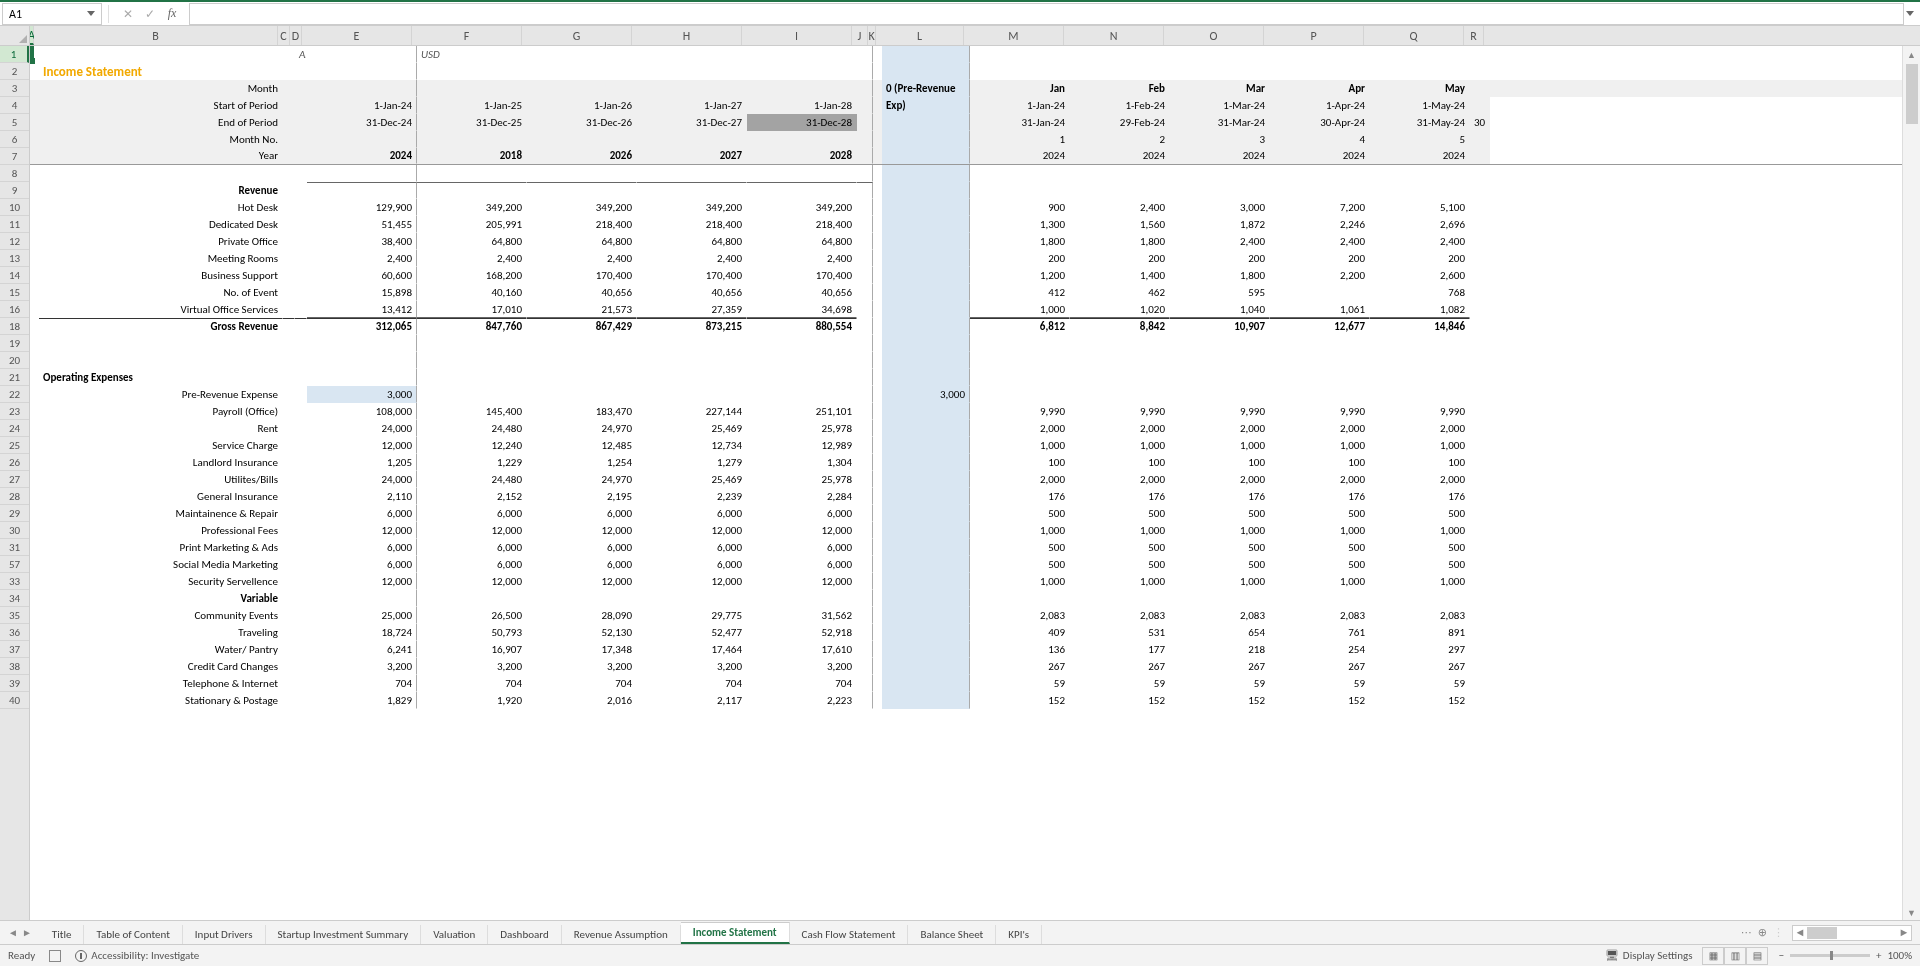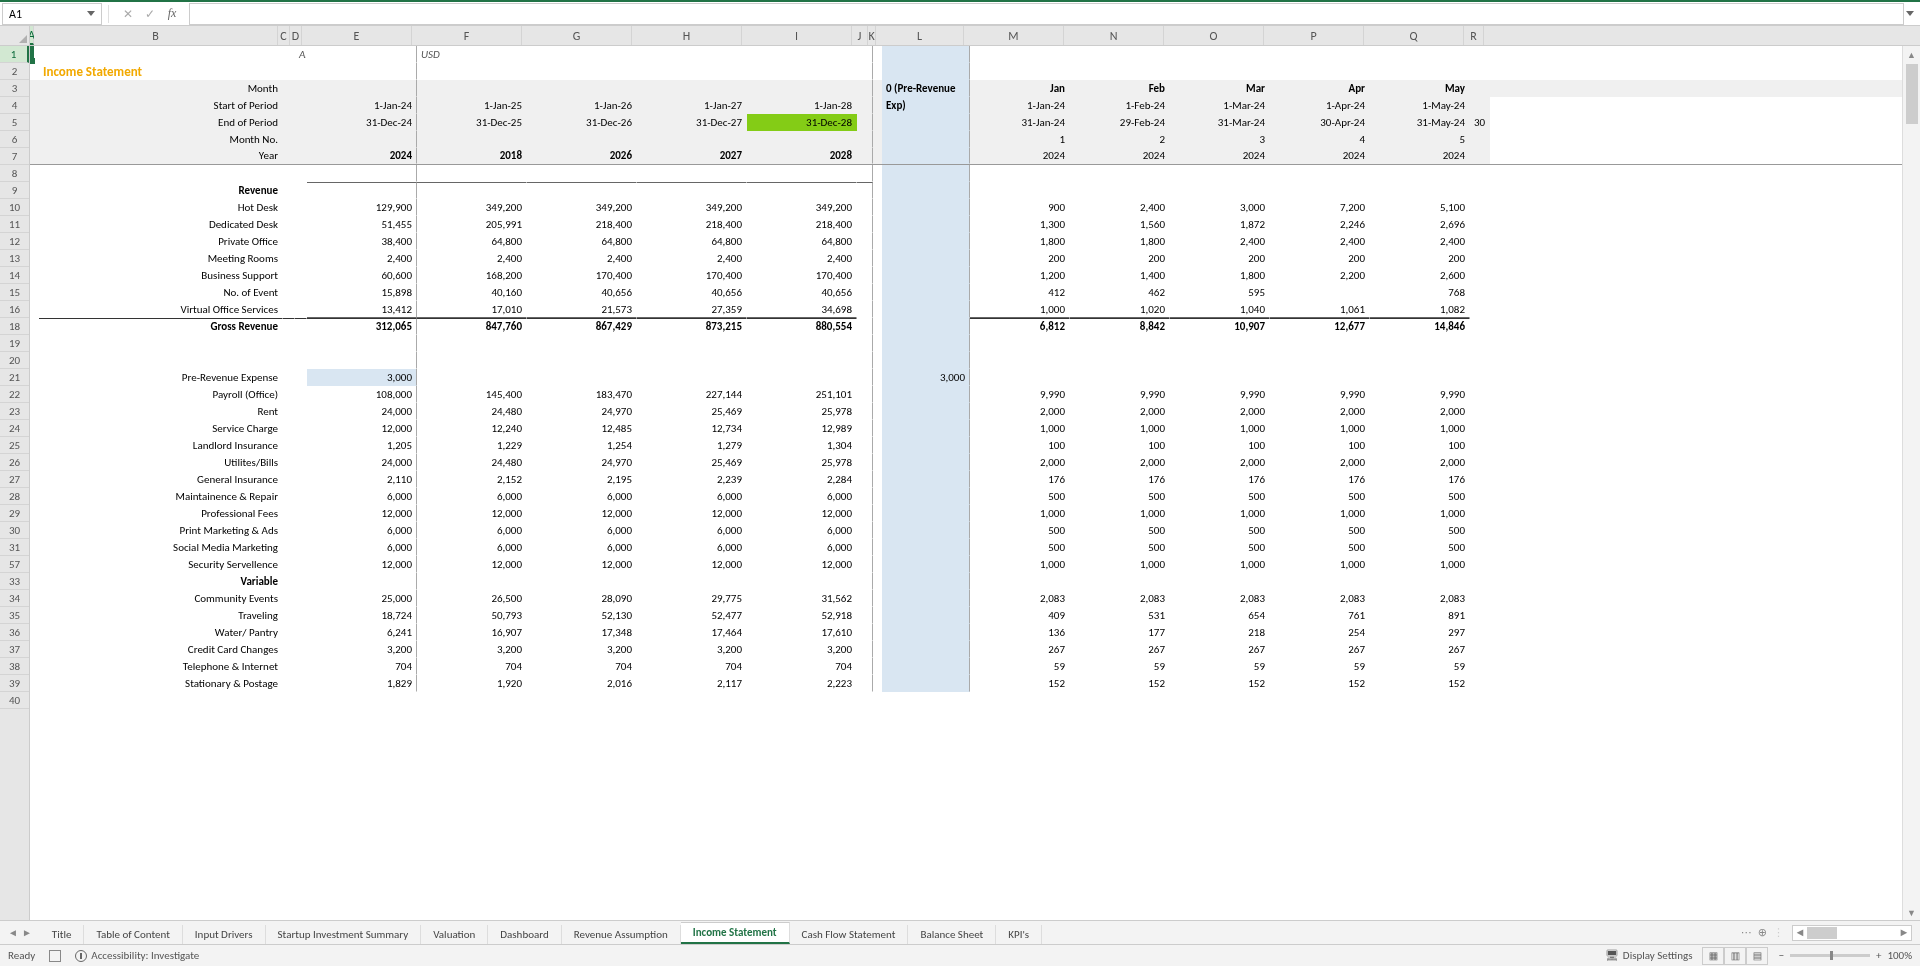--- a/index.html
+++ b/index.html
@@ -247,21 +247,21 @@
           </div>
           <div class="row">
             <div class="cell" style="width: 4px; background: rgb(240, 240, 240);"></div>
             <div class="cell" style="width: 244px; background: rgb(240, 240, 240);">End of Period</div>
             <div class="cell" style="width: 12px; background: rgb(240, 240, 240);"></div>
             <div class="cell" style="width: 12px; background: rgb(240, 240, 240);"></div>
             <div class="cell rline" style="width: 110px; background: rgb(240, 240, 240);">31-Dec-24</div>
             <div class="cell" style="width: 110px; background: rgb(240, 240, 240);">31-Dec-25</div>
             <div class="cell" style="width: 110px; background: rgb(240, 240, 240);">31-Dec-26</div>
             <div class="cell" style="width: 110px; background: rgb(240, 240, 240);">31-Dec-27</div>
-            <div class="cell" style="width: 110px; background: #84cc16;">31-Dec-28</div>
+            <div class="cell" style="width: 110px; background: #a3a3a3;">31-Dec-28</div>
             <div class="cell rline" style="width: 16px; background: rgb(240, 240, 240);"></div>
             <div class="cell" style="width: 8px; background: rgb(240, 240, 240);"></div>
             <div class="cell rline colK" style="width: 88px; background: rgb(217, 230, 242);"></div>
             <div class="cell" style="width: 100px; background: rgb(240, 240, 240);">31-Jan-24</div>
             <div class="cell" style="width: 100px; background: rgb(240, 240, 240);">29-Feb-24</div>
             <div class="cell" style="width: 100px; background: rgb(240, 240, 240);">31-Mar-24</div>
             <div class="cell" style="width: 100px; background: rgb(240, 240, 240);">30-Apr-24</div>
             <div class="cell" style="width: 100px; background: rgb(240, 240, 240);">31-May-24</div>
             <div class="cell left" style="width: 20px; background: rgb(240, 240, 240);">30</div>
           </div>
@@ -521,20 +521,40 @@
             <div class="cell" style="width: 100px;"></div>
             <div class="cell" style="width: 100px;"></div>
             <div class="cell" style="width: 100px;"></div>
             <div class="cell" style="width: 100px;"></div>
             <div class="cell" style="width: 100px;"></div>
             <div class="cell" style="width: 20px;"></div>
           </div>
           <div class="row">
             <div class="cell" style="width: 4px;"></div>
             <div class="cell" style="width: 244px;"></div>
+            <div class="cell" style="width: 12px;"></div>
+            <div class="cell" style="width: 12px;"></div>
+            <div class="cell rline" style="width: 110px;"></div>
+            <div class="cell" style="width: 110px;"></div>
+            <div class="cell" style="width: 110px;"></div>
+            <div class="cell" style="width: 110px;"></div>
+            <div class="cell" style="width: 110px;"></div>
+            <div class="cell rline" style="width: 16px;"></div>
+            <div class="cell" style="width: 8px;"></div>
+            <div class="cell rline colK" style="width: 88px;"></div>
+            <div class="cell" style="width: 100px;"></div>
+            <div class="cell" style="width: 100px;"></div>
+            <div class="cell" style="width: 100px;"></div>
+            <div class="cell" style="width: 100px;"></div>
+            <div class="cell" style="width: 100px;"></div>
+            <div class="cell" style="width: 20px;"></div>
+          </div>
+          <div class="row">
+            <div class="cell" style="width: 4px;"></div>
+            <div class="cell left bold" style="width: 244px;">Operating Expenses</div>
             <div class="cell" style="width: 12px;"></div>
             <div class="cell" style="width: 12px;"></div>
             <div class="cell rline" style="width: 110px;"></div>
             <div class="cell" style="width: 110px;"></div>
             <div class="cell" style="width: 110px;"></div>
             <div class="cell" style="width: 110px;"></div>
             <div class="cell" style="width: 110px;"></div>
             <div class="cell rline" style="width: 16px;"></div>
             <div class="cell" style="width: 8px;"></div>
             <div class="cell rline colK" style="width: 88px;"></div>

